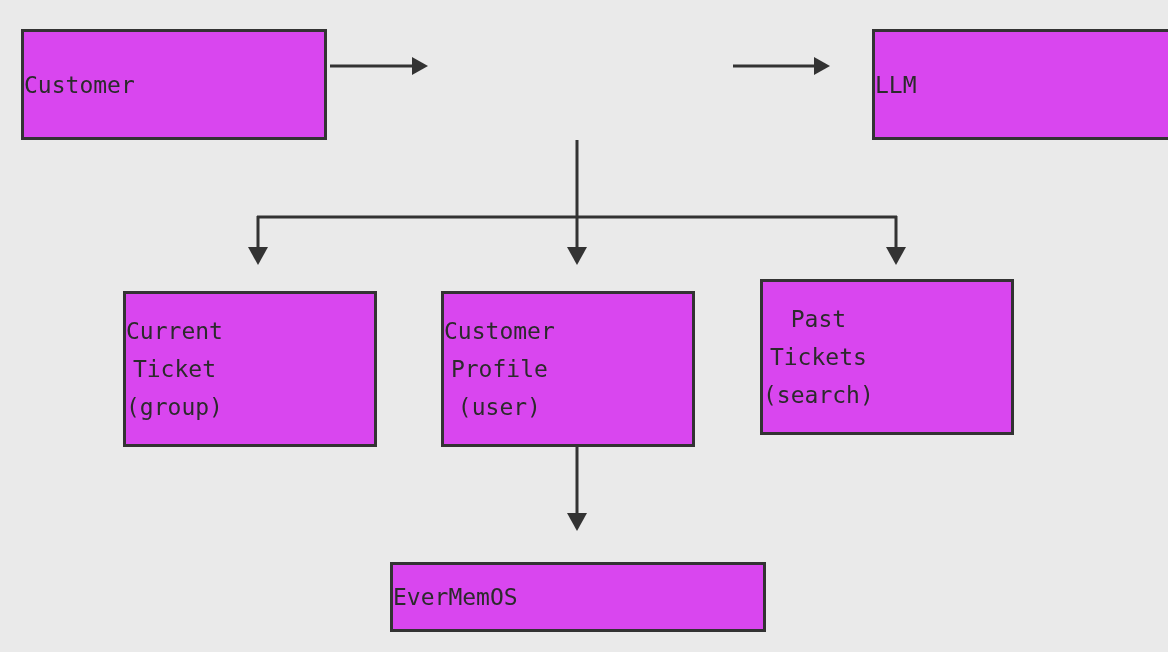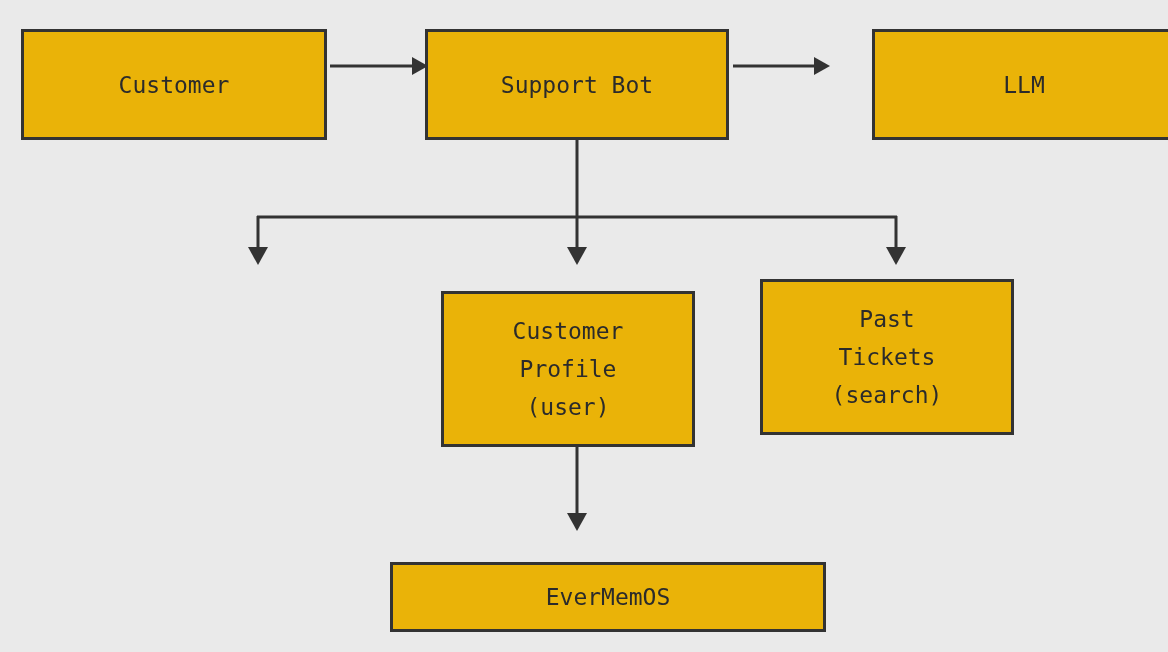--- a/index.html
+++ b/index.html
@@ -22,25 +22,24 @@
     position: absolute;
     left: 0;
     top: 0;
     width: 1168px;
     height: 652px;
     pointer-events: none;
   }
   .node {
     position: absolute;
     box-sizing: border-box;
-    background: #eab308;
+    background: #d946ef;
     border: 3px solid #333333;
     display: flex;
     align-items: center;
-    justify-content: center;
     z-index: 2;
   }
   .node-label {
     color: #2b2b2b;
     font-family: "DejaVu Sans Mono", "Liberation Mono", monospace;
     font-size: 23px;
     line-height: 38px;
     text-align: center;
     white-space: pre;
     letter-spacing: 0px;
@@ -60,21 +59,21 @@
     left: 123px; top: 291px; width: 254px; height: 156px;
   }
   #node-customer-profile {
     left: 441px; top: 291px; width: 254px; height: 156px;
   }
   #node-past-tickets {
     left: 760px; top: 279px; width: 254px; height: 156px;
   }
   
   #node-evermemos {
-    left: 390px; top: 562px; width: 436px; height: 70px;
+    left: 390px; top: 562px; width: 376px; height: 70px;
   }
 </style>
 </head>
 <body>
 
 <div id="diagram-root">
 
   <svg id="edge-layer" width="1168" height="652" viewBox="0 0 1168 652" xmlns="http://www.w3.org/2000/svg">
 
     <g>
@@ -110,28 +109,30 @@
     <g>
       <line x1="577" y1="447" x2="577" y2="513" stroke="#333333" stroke-width="3"></line>
       <polygon points="567,513 587,513 577,531" fill="#333333"></polygon>
     </g>
   </svg>
 
   <div class="node" id="node-customer">
     <span class="node-label">Customer</span>
   </div>
 
-  <div class="node" id="node-support-bot">
-    <span class="node-label">Support Bot</span>
-  </div>
 
   <div class="node" id="node-llm">
     <span class="node-label">LLM</span>
   </div>
 
+  <div class="node" id="node-current-ticket">
+    <span class="node-label">Current
+Ticket
+(group)</span>
+  </div>
 
   <div class="node" id="node-customer-profile">
     <span class="node-label">Customer
 Profile
 (user)</span>
   </div>
 
   <div class="node" id="node-past-tickets">
     <span class="node-label">Past
 Tickets

